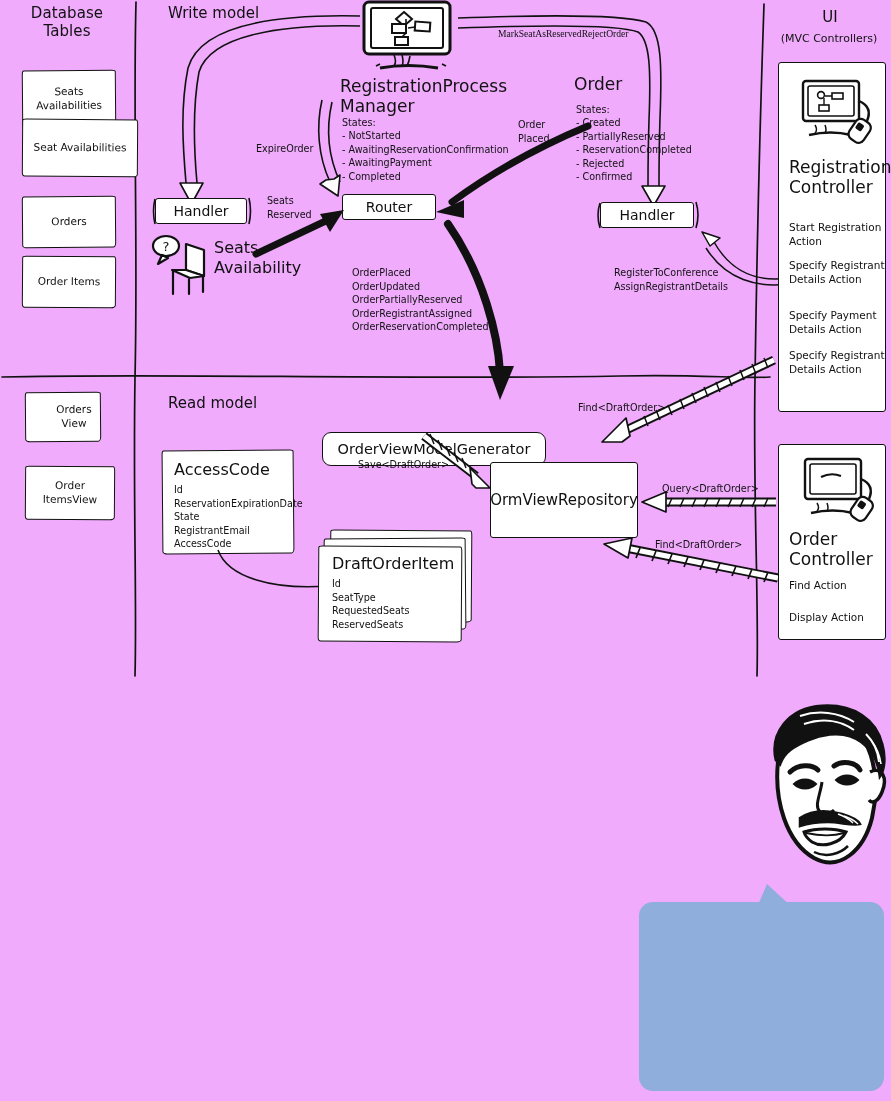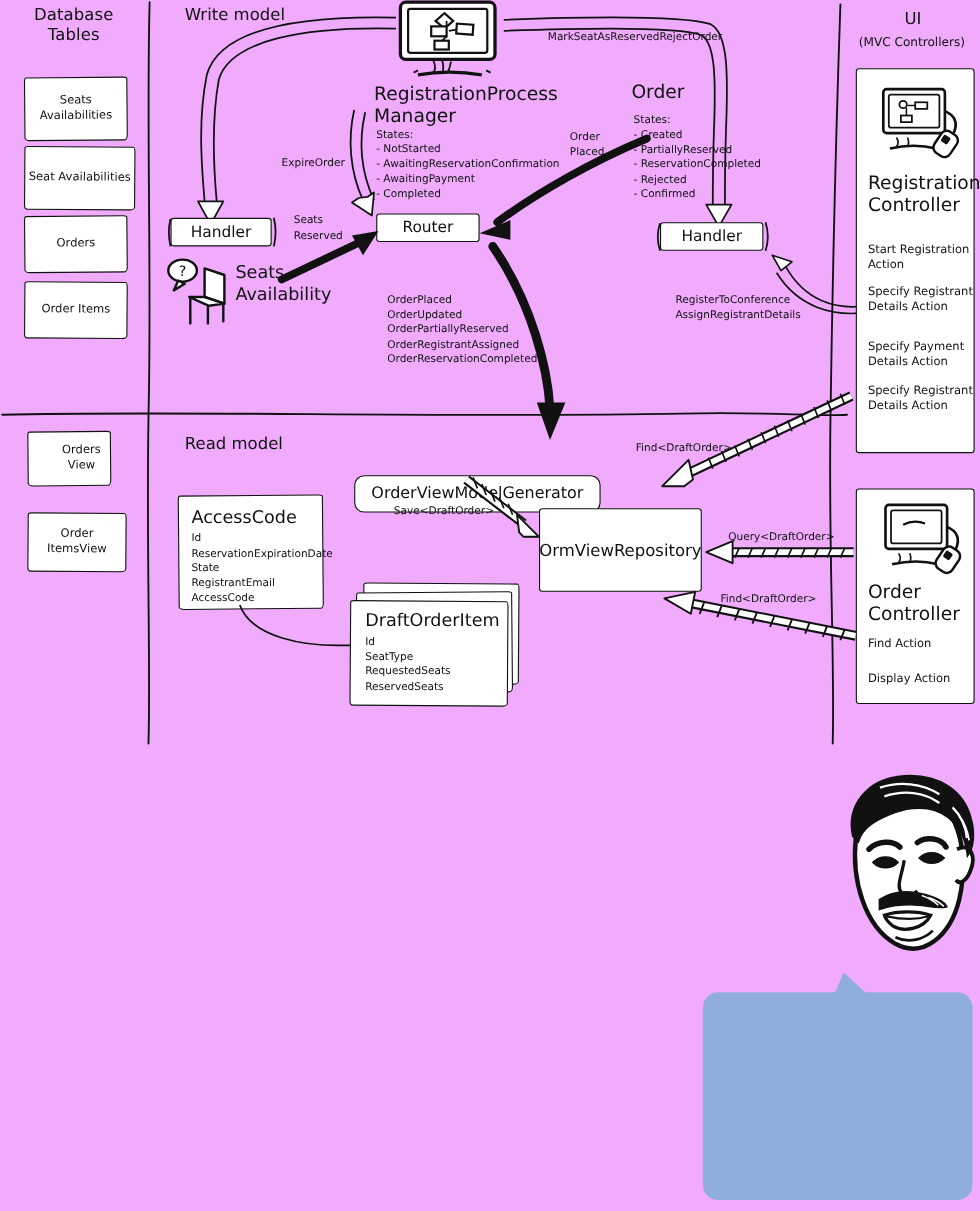--- a/index.html
+++ b/index.html
@@ -45,21 +45,21 @@
 Tables</div>
   <div class="abs hand sec-title" style="left:168px;top:4px;">Write model</div>
   <div class="abs hand sec-title" style="left:168px;top:394px;">Read model</div>
   <div class="abs hand sec-title ctr" style="left:775px;top:8px;width:110px;">UI</div>
   <div class="abs hand sec-sub ctr" style="left:768px;top:32px;width:122px;">(MVC Controllers)</div>
 
   <div class="sk r1 dbbox hand" style="left:22px;top:70px;width:94px;height:58px;">
     <span>Seats
 Availabilities</span>
   </div>
-  <div class="sk r2 dbbox hand" style="left:22px;top:133px;width:101px;height:58px;">
+  <div class="sk r2 dbbox hand" style="left:22px;top:119px;width:116px;height:58px;">
     <span>Seat
 Availabilities</span>
   </div>
   <div class="sk r1 dbbox hand" style="left:22px;top:196px;width:94px;height:52px;">
     <span>Orders</span>
   </div>
   <div class="sk r2 dbbox hand" style="left:22px;top:256px;width:94px;height:52px;">
     <span>Order Items</span>
   </div>
 
@@ -88,21 +88,21 @@
     <path d="M210,8 C120,6 50,18 38,60 C30,100 33,140 36,175" fill="none" stroke="#111" stroke-width="1.6"></path>
     <path d="M210,18 C128,16 60,28 49,64 C42,102 44,142 47,175" fill="none" stroke="#111" stroke-width="1.6"></path>
     <path d="M36,175 L30,175 L41.5,196 L53,175 L47,175 Z" fill="#fff" stroke="#111" stroke-width="1.6" stroke-linejoin="round"></path>
   </svg>
 
   <svg class="abs" style="left:450px;top:8px;width:240px;height:200px;">
     <path d="M8,10 C90,7 170,6 196,14 C212,22 212,60 210,110 C209,140 209,165 209,178" fill="none" stroke="#111" stroke-width="1.6"></path>
     <path d="M8,20 C92,17 168,16 188,24 C200,32 201,62 199,112 C198,142 198,166 198,178" fill="none" stroke="#111" stroke-width="1.6"></path>
     <path d="M198,178 L192,178 L203.5,198 L215,178 L209,178 Z" fill="#fff" stroke="#111" stroke-width="1.6" stroke-linejoin="round"></path>
   </svg>
-  <div class="abs hand tiny" style="left:498px;top:27px;">MarkSeatAsReservedRejectOrder</div>
+  <div class="abs hand tiny" style="left:498px;top:27px;font-family:Liberation Serif, serif;">MarkSeatAsReservedRejectOrder</div>
 
   <div class="abs hand big" style="left:340px;top:76px;width:210px;white-space:pre-line;">RegistrationProcess
 Manager</div>
   <div class="abs hand tiny" style="left:342px;top:116px;">States:</div>
   <div class="abs hand tiny" style="left:342px;top:129px;">- NotStarted
 - AwaitingReservationConfirmation
 - AwaitingPayment
 - Completed</div>
 
   <svg class="abs" style="left:312px;top:96px;width:60px;height:115px;">

